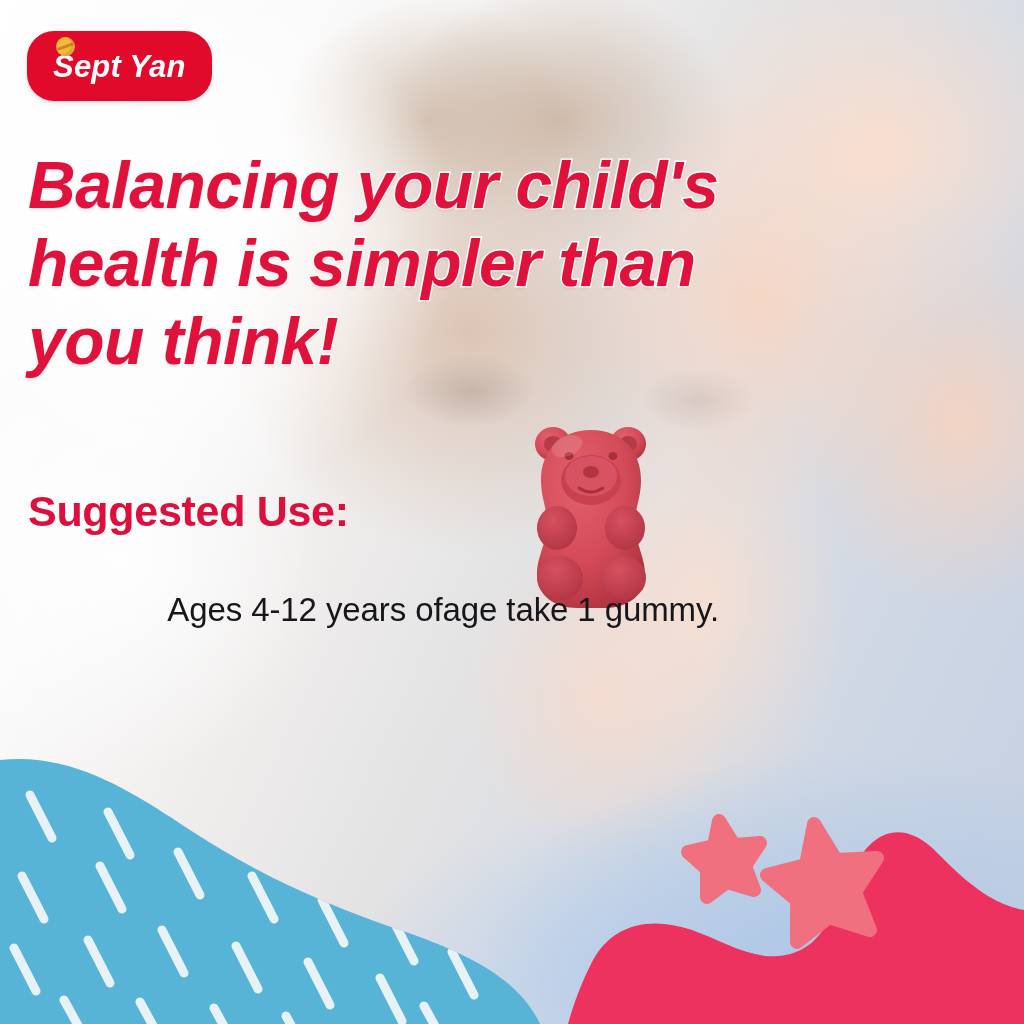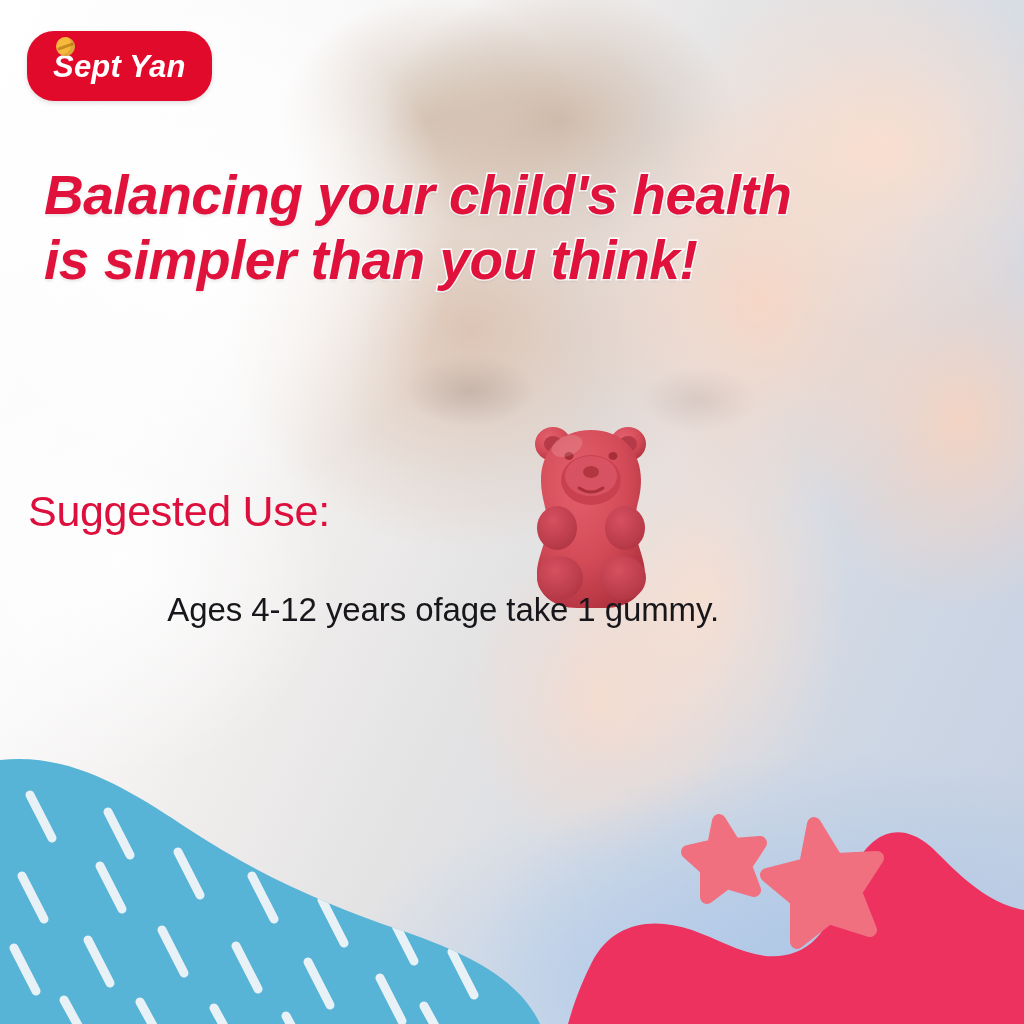--- a/index.html
+++ b/index.html
@@ -105,40 +105,40 @@
     background: rgba(160,100,10,.55);
     border-radius: 2px;
   }
 
   
   .headline {
     position: absolute;
     left: 28px;
     top: 147px;
     width: 760px;
-    margin: 16px;
-    font-size: 55px;
+    margin: 0;
+    font-size: 66px;
     line-height: 1.18;
     font-weight: 800;
     font-style: italic;
     color: #e0123c;
     letter-spacing: -0.5px;
     -webkit-text-stroke: 3px #ffffff;
     paint-order: stroke fill;
     text-shadow: 0 2px 3px rgba(0,0,0,.10);
   }
 
   
   .sub-title {
     position: absolute;
     left: 28px;
     top: 490px;
     margin: 0;
     font-size: 43px;
-    font-weight: 400;
+    font-weight: 700;
     color: #dd0f3c;
     letter-spacing: -0.3px;
     line-height: 1;
   }
   .body-block {
     position: absolute;
     left: 29px;
     top: 588px;
     width: 690px;
   }

